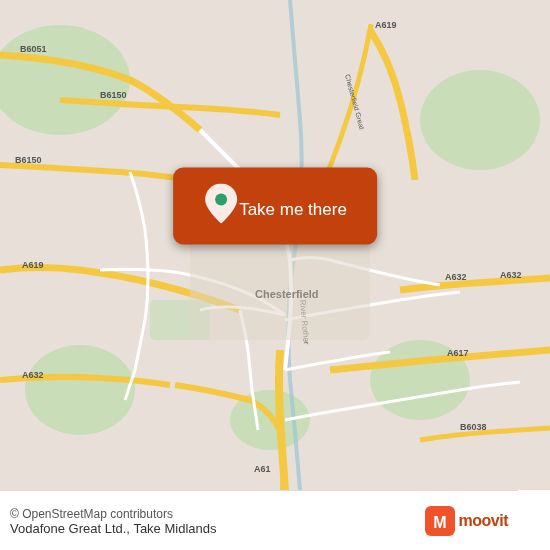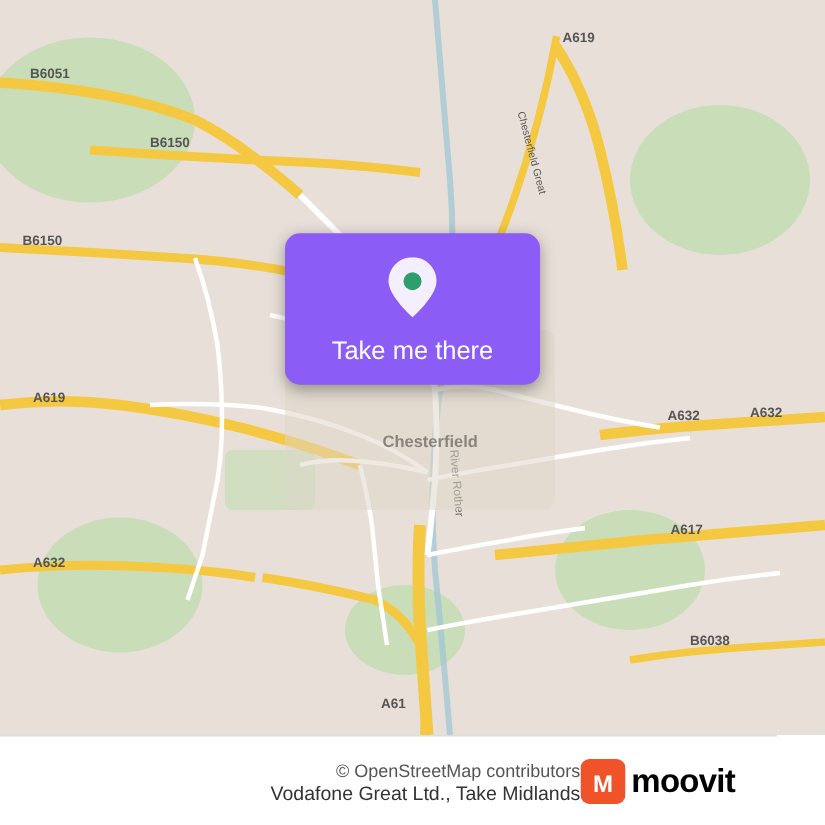--- a/index.html
+++ b/index.html
@@ -56,24 +56,23 @@
       font-weight: 500;
       white-space: nowrap;
     }
 
     #footer {
       width: 518px;
       height: 60px;
       background: white;
       display: flex;
       align-items: center;
-      padding: 0 28px;
+      padding: 0 10px;
       border-top: 1px solid #ddd;
       position: relative;
-      text-align: right;
     }
 
     #footer-text {
       font-size: 13px;
       color: #333;
       flex: 1;
     }
 
     #footer-text span.copy {
       color: #555;
@@ -164,21 +163,21 @@
 
     <text x="255" y="298" font-size="11" font-weight="bold" fill="#333" font-family="Arial">Chesterfield</text>
 
     <text x="300" y="300" font-size="8" fill="#666" font-family="Arial" transform="rotate(85, 300, 300)">River Rother</text>
 
     <text x="345" y="75" font-size="7" fill="#555" font-family="Arial" transform="rotate(75, 345, 75)">Chesterfield Great</text>
 
     <rect x="190" y="220" width="180" height="120" rx="8" fill="#ddd5c8" opacity="0.5"></rect>
   </svg>
 
-  <button id="overlay-button" style="position: absolute; top: 42%; left: 50%; transform: translate(-50%, -50%); background: #8b5cf6; border: none; border-radius: 10px; padding: 16px 30px 12px; display: flex; flex-direction: column; align-items: center; cursor: pointer; box-shadow: rgba(0, 0, 0, 0.35) 0px 3px 10px;">
+  <button id="overlay-button" style="position: absolute; top: 42%; left: 50%; transform: translate(-50%, -50%); background: #c2410c; border: none; border-radius: 10px; padding: 16px 30px 12px; display: flex; flex-direction: row; align-items: center; cursor: pointer; box-shadow: rgba(0, 0, 0, 0.35) 0px 3px 10px;">
     <div id="location-icon-wrap">
       <svg width="36" height="40" viewBox="0 0 36 40" xmlns="http://www.w3.org/2000/svg">
 
         <path d="M18 0 C9 0 2 7 2 16 C2 26 18 40 18 40 C18 40 34 26 34 16 C34 7 27 0 18 0Z" fill="white" opacity="0.9"></path>
         <circle cx="18" cy="16" r="6" fill="#2e9e6b"></circle>
       </svg>
     </div>
     <span id="button-label" style="color: white; font-size: 17px; font-weight: 500; margin-top: 4px;">Take me there</span>
   </button>
 </div>
@@ -189,15 +188,15 @@
     <br>
     <span>Vodafone Great Ltd.,</span>
     <span> Take Midlands</span>
   </div>
   <div id="moovit-logo">
     <svg id="moovit-icon" viewBox="0 0 30 30" xmlns="http://www.w3.org/2000/svg">
 
       <rect width="30" height="30" rx="6" fill="#f0522a"></rect>
       <text x="15" y="22" text-anchor="middle" font-size="16" font-weight="bold" fill="white" font-family="Arial">M</text>
     </svg>
-    <span id="moovit-text" style="color: #000000; font-size: 22px; font-weight: bold;">moovit</span>
+    <span id="moovit-text" style="color: #c2410c; font-size: 16px; font-weight: bold;">moovit</span>
   </div>
 </div>
 
 </body></html>

